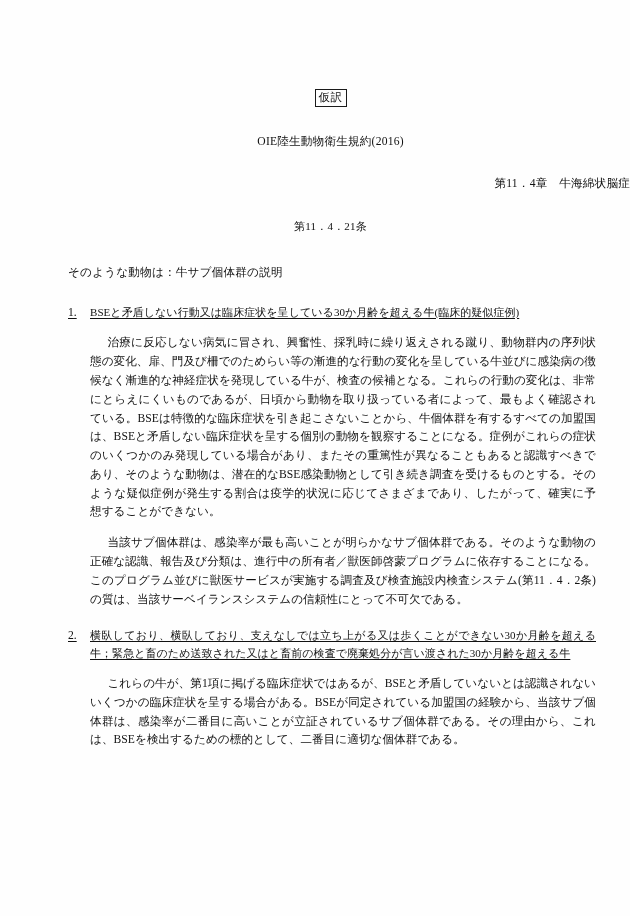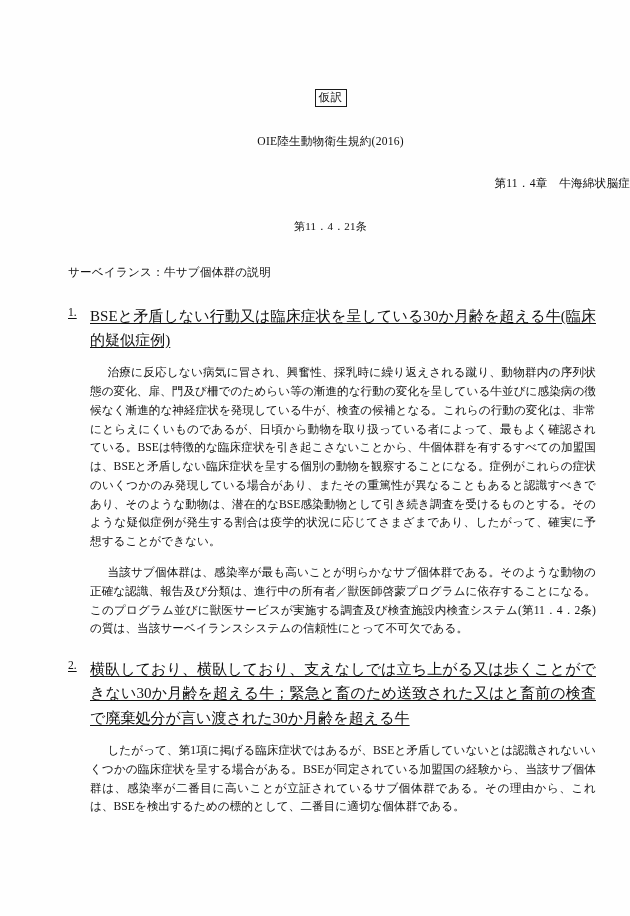--- a/index.html
+++ b/index.html
@@ -96,21 +96,21 @@
   .numbered-item .num {
     width: 22px;
     flex: 0 0 22px;
     font-size: 11.6px;
     line-height: 1.62;
     text-decoration: underline;
     text-underline-offset: 2px;
   }
   .numbered-item .item-text {
     flex: 1 1 auto;
-    font-size: 15px;
+    font-size: 11px;
     line-height: 1.62;
     text-align: justify;
     text-justify: inter-character;
     text-decoration: underline;
     text-underline-offset: 2px;
     letter-spacing: 0.05px;
   }
 
   .para {
     margin-top: 12px;
@@ -138,32 +138,32 @@
 
     <div class="code-title">OIE陸生動物衛生規約(2016)</div>
 
     <div class="chapter-title">第11．4章　牛海綿状脳症</div>
 
     <div class="article-title">第11．4．21条</div>
   </div>
 
   <div class="content">
 
-    <div class="section-label">サーベイランス：牛サブ個体群の説明</div>
+    <div class="section-label">そのような動物は：牛サブ個体群の説明</div>
 
     <div class="numbered-item">
       <span class="num">1.</span>
       <span class="item-text">BSEと矛盾しない行動又は臨床症状を呈している30か月齢を超える牛(臨床的疑似症例)</span>
     </div>
 
     <p class="para">治療に反応しない病気に冒され、興奮性、採乳時に繰り返えされる蹴り、動物群内の序列状態の変化、扉、門及び柵でのためらい等の漸進的な行動の変化を呈している牛並びに感染病の徴候なく漸進的な神経症状を発現している牛が、検査の候補となる。これらの行動の変化は、非常にとらえにくいものであるが、日頃から動物を取り扱っている者によって、最もよく確認されている。BSEは特徴的な臨床症状を引き起こさないことから、牛個体群を有するすべての加盟国は、BSEと矛盾しない臨床症状を呈する個別の動物を観察することになる。症例がこれらの症状のいくつかのみ発現している場合があり、またその重篤性が異なることもあると認識すべきであり、そのような動物は、潜在的なBSE感染動物として引き続き調査を受けるものとする。そのような疑似症例が発生する割合は疫学的状況に応じてさまざまであり、したがって、確実に予想することができない。</p>
 
     <p class="para gap">当該サブ個体群は、感染率が最も高いことが明らかなサブ個体群である。そのような動物の正確な認識、報告及び分類は、進行中の所有者／獣医師啓蒙プログラムに依存することになる。このプログラム並びに獣医サービスが実施する調査及び検査施設内検査システム(第11．4．2条)の質は、当該サーベイランスシステムの信頼性にとって不可欠である。</p>
 
     <div class="numbered-item">
       <span class="num">2.</span>
       <span class="item-text">横臥しており、横臥しており、支えなしでは立ち上がる又は歩くことができない30か月齢を超える牛；緊急と畜のため送致された又はと畜前の検査で廃棄処分が言い渡された30か月齢を超える牛</span>
     </div>
 
-    <p class="para gap">したがって、第1項に掲げる臨床症状ではあるが、BSEと矛盾していないとは認識されないいくつかの臨床症状を呈する場合がある。BSEが同定されている加盟国の経験から、当該サブ個体群は、感染率が二番目に高いことが立証されているサブ個体群である。その理由から、これは、BSEを検出するための標的として、二番目に適切な個体群である。</p>
+    <p class="para gap">これらの牛が、第1項に掲げる臨床症状ではあるが、BSEと矛盾していないとは認識されないいくつかの臨床症状を呈する場合がある。BSEが同定されている加盟国の経験から、当該サブ個体群は、感染率が二番目に高いことが立証されているサブ個体群である。その理由から、これは、BSEを検出するための標的として、二番目に適切な個体群である。</p>
 
   </div>
 </div>
 
 </body></html>

